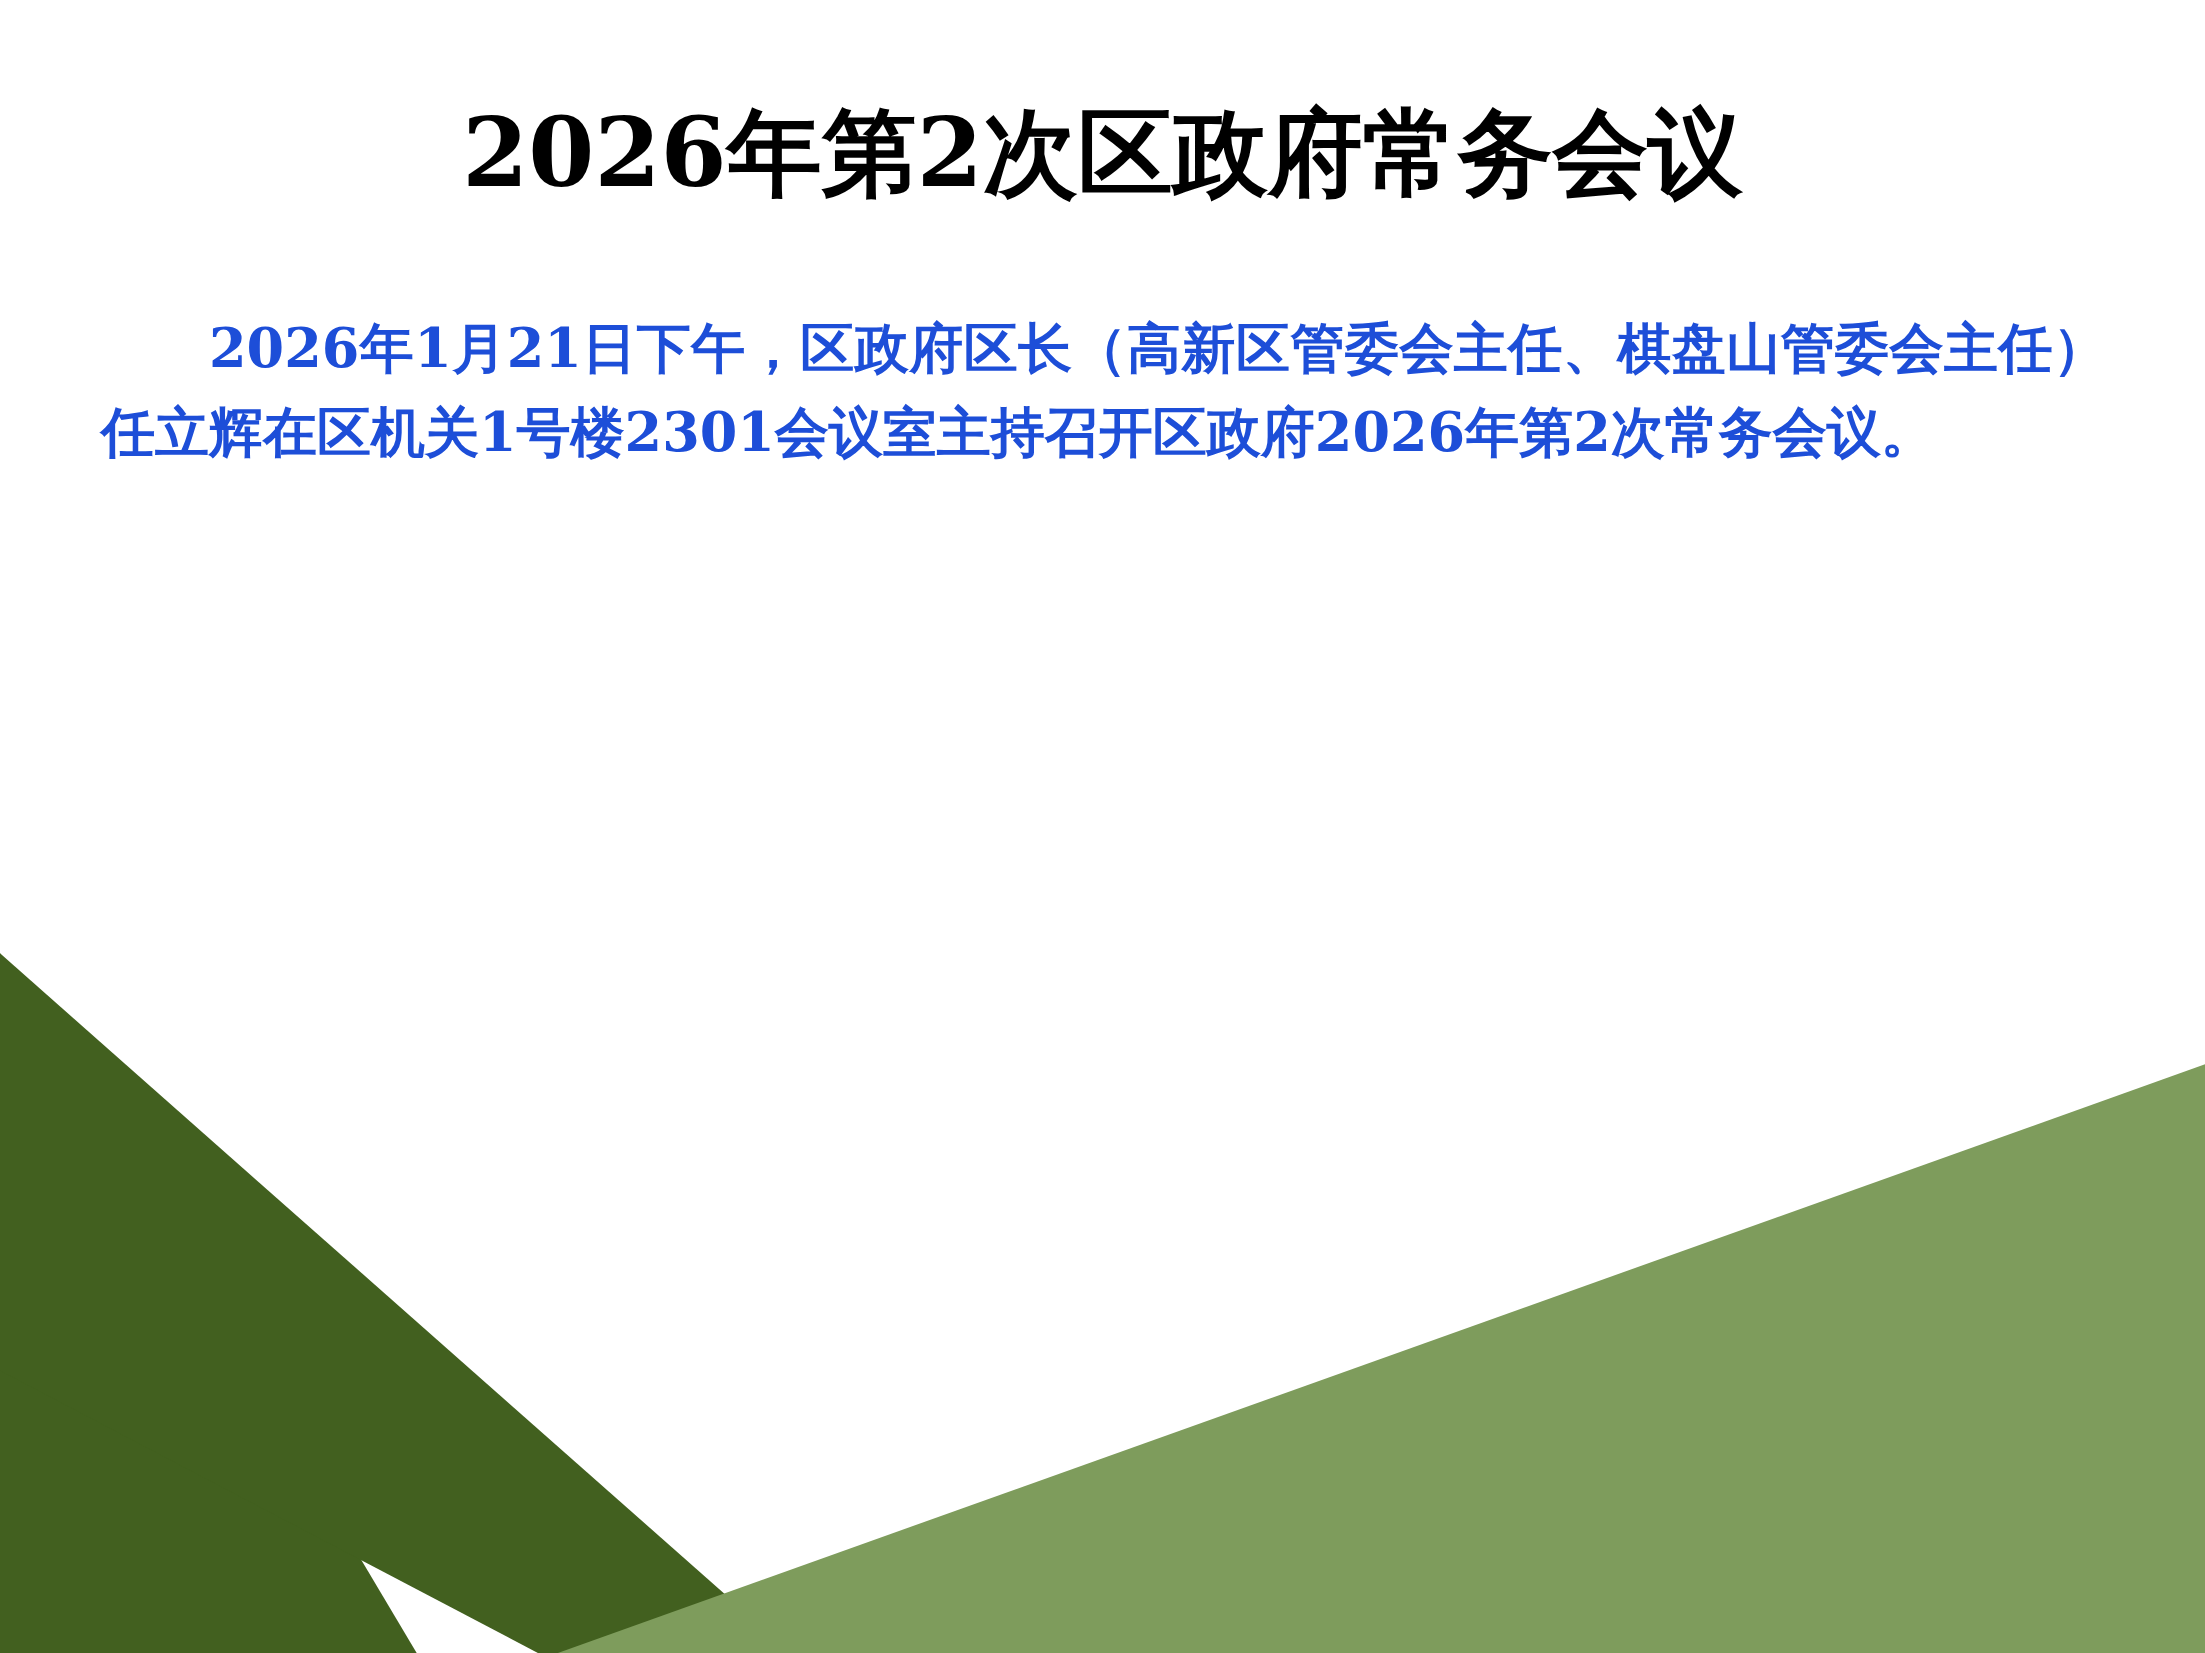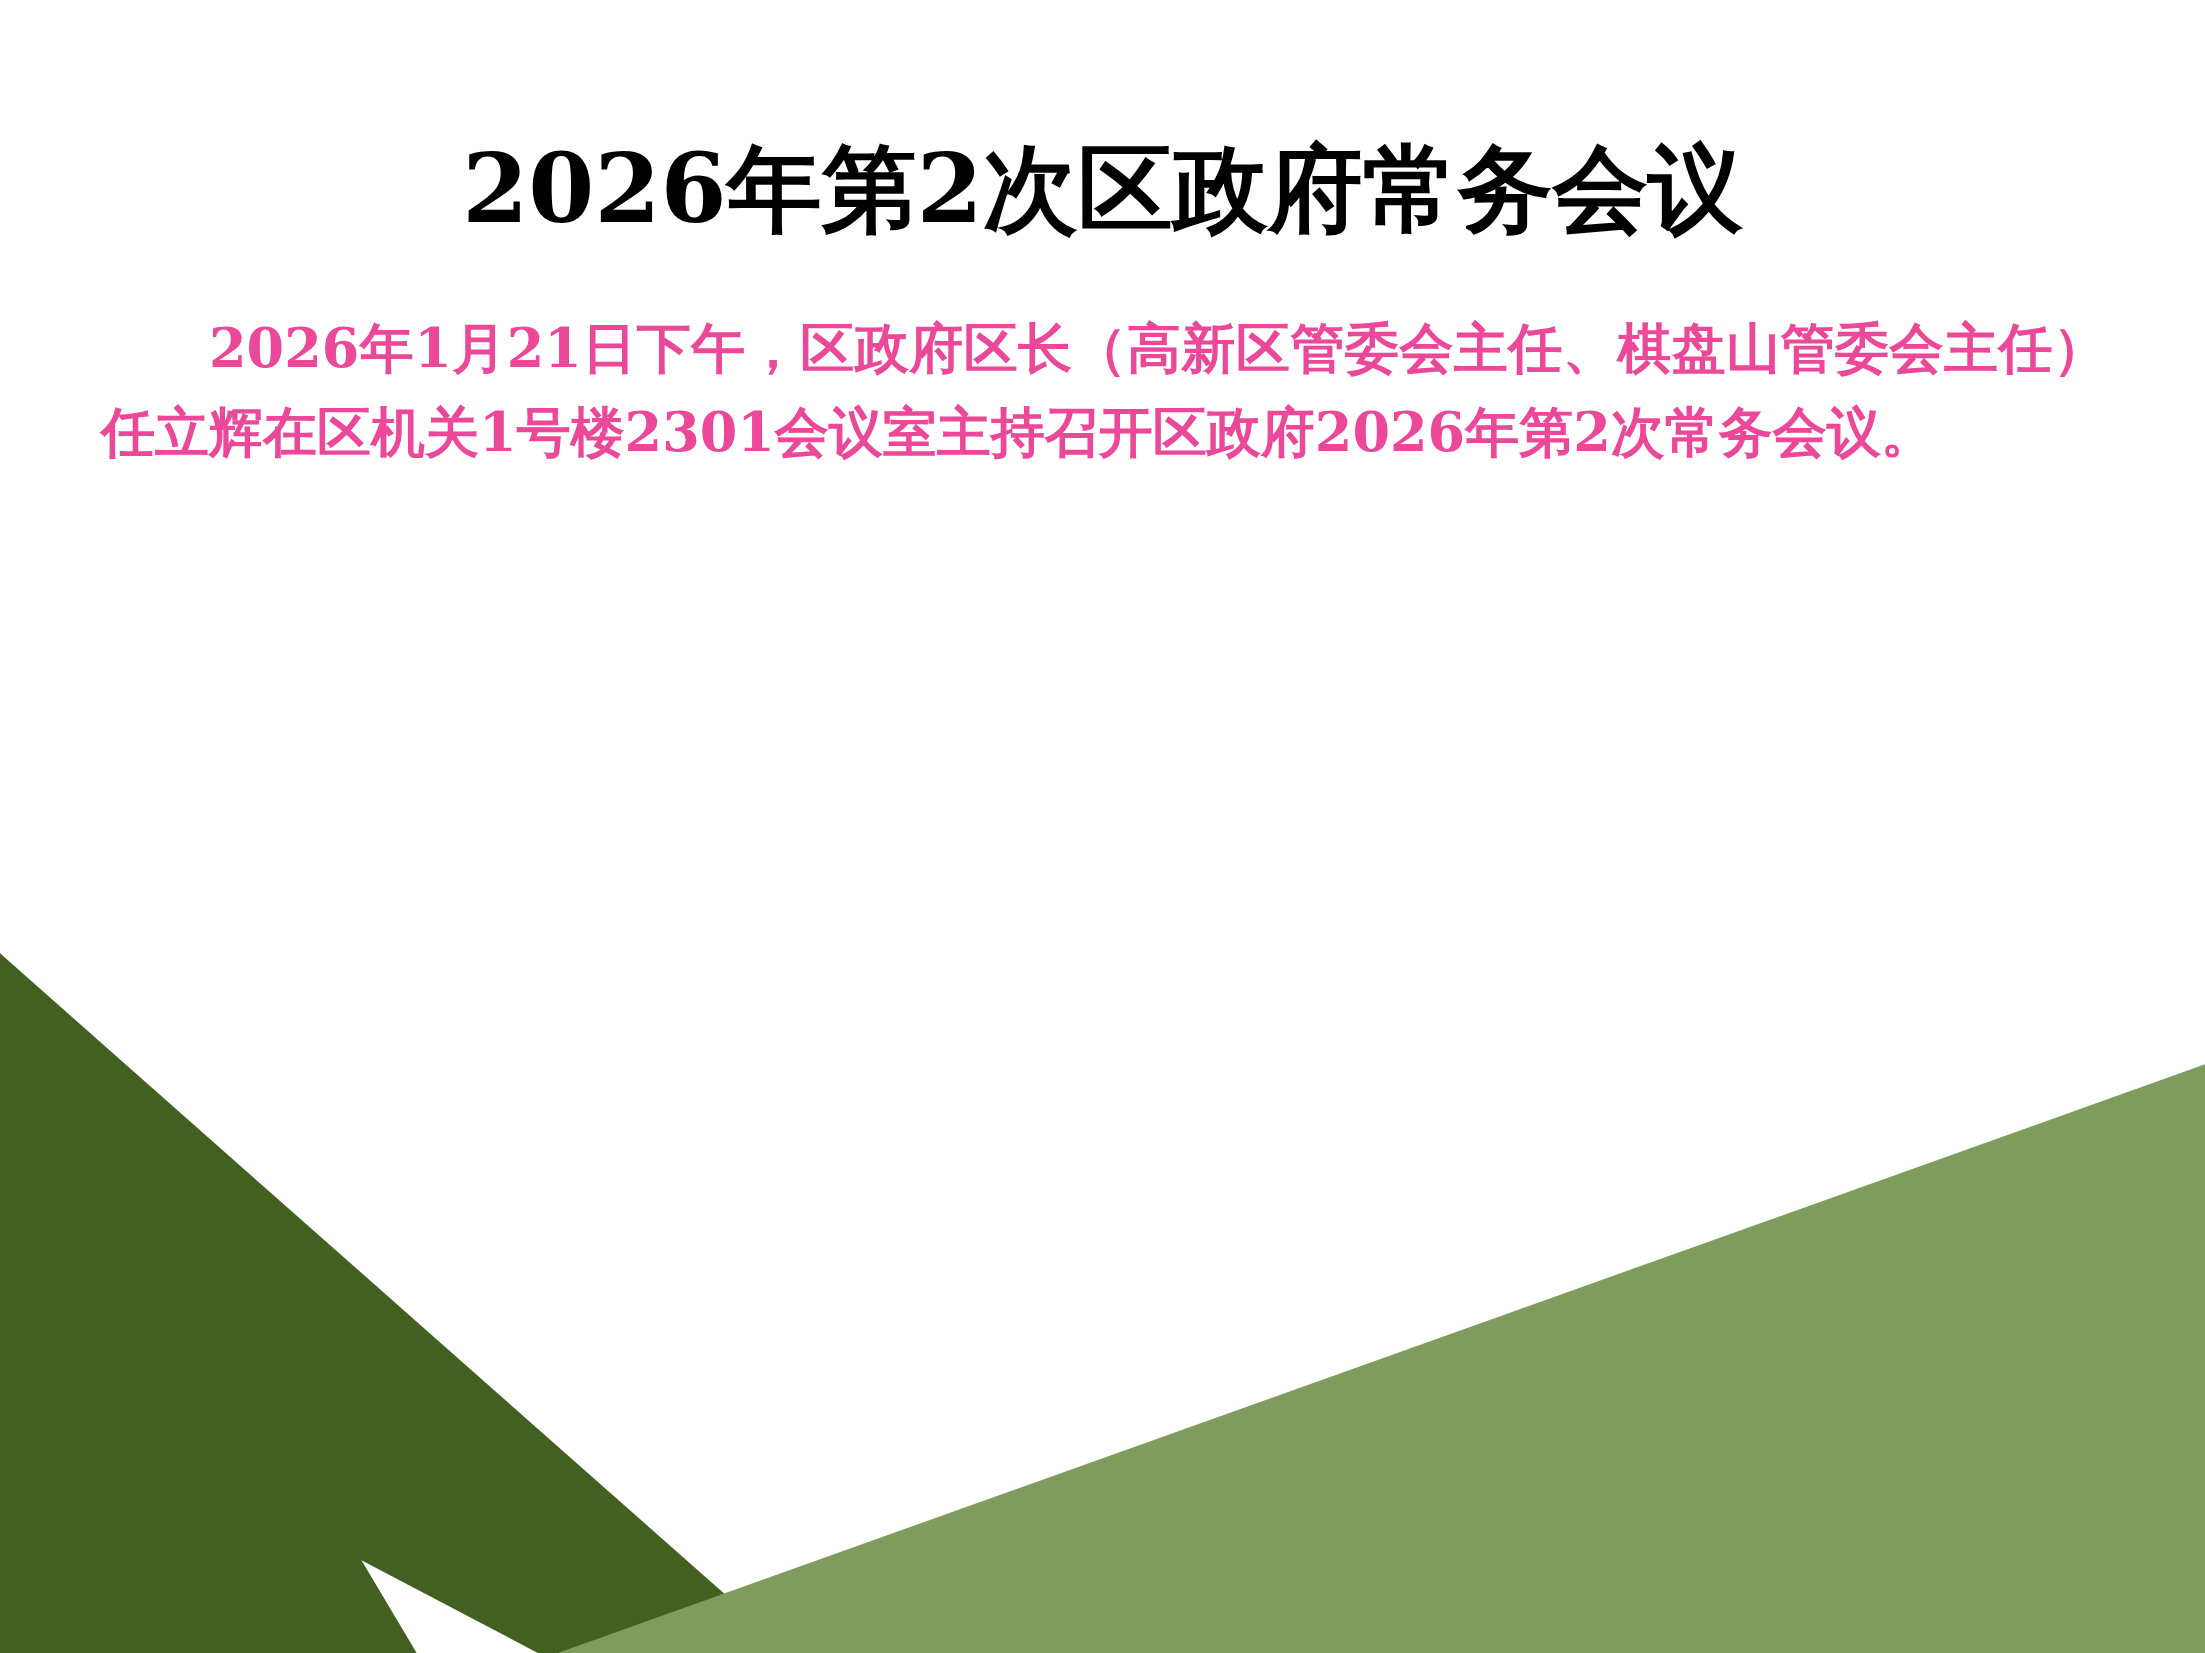--- a/index.html
+++ b/index.html
@@ -44,32 +44,31 @@
     top: 101px;
     width: 2205px;
     text-align: center;
     font-family: "DejaVu Serif", "Liberation Serif", serif;
     font-weight: 700;
     font-size: 95px;
     line-height: 1.1;
     color: #000000;
     letter-spacing: 0px;
     white-space: nowrap;
-    margin-top: 36px;
   }
 
   .body-block {
     position: absolute;
     left: 101px;
     width: 2006px;
     font-family: "DejaVu Serif", "Liberation Serif", serif;
     font-weight: 700;
     font-size: 54px;
     line-height: 84px;
-    color: #ec4899;
+    color: #1d4ed8;
     text-align: justify;
     text-justify: inter-character;
   }
   .body-block p {
     margin: 0;
     text-indent: 2em;
   }
   .para-1 { top: 306px; }
   .para-2 { top: 567px; }
   .para-3 { top: 1172px; }

